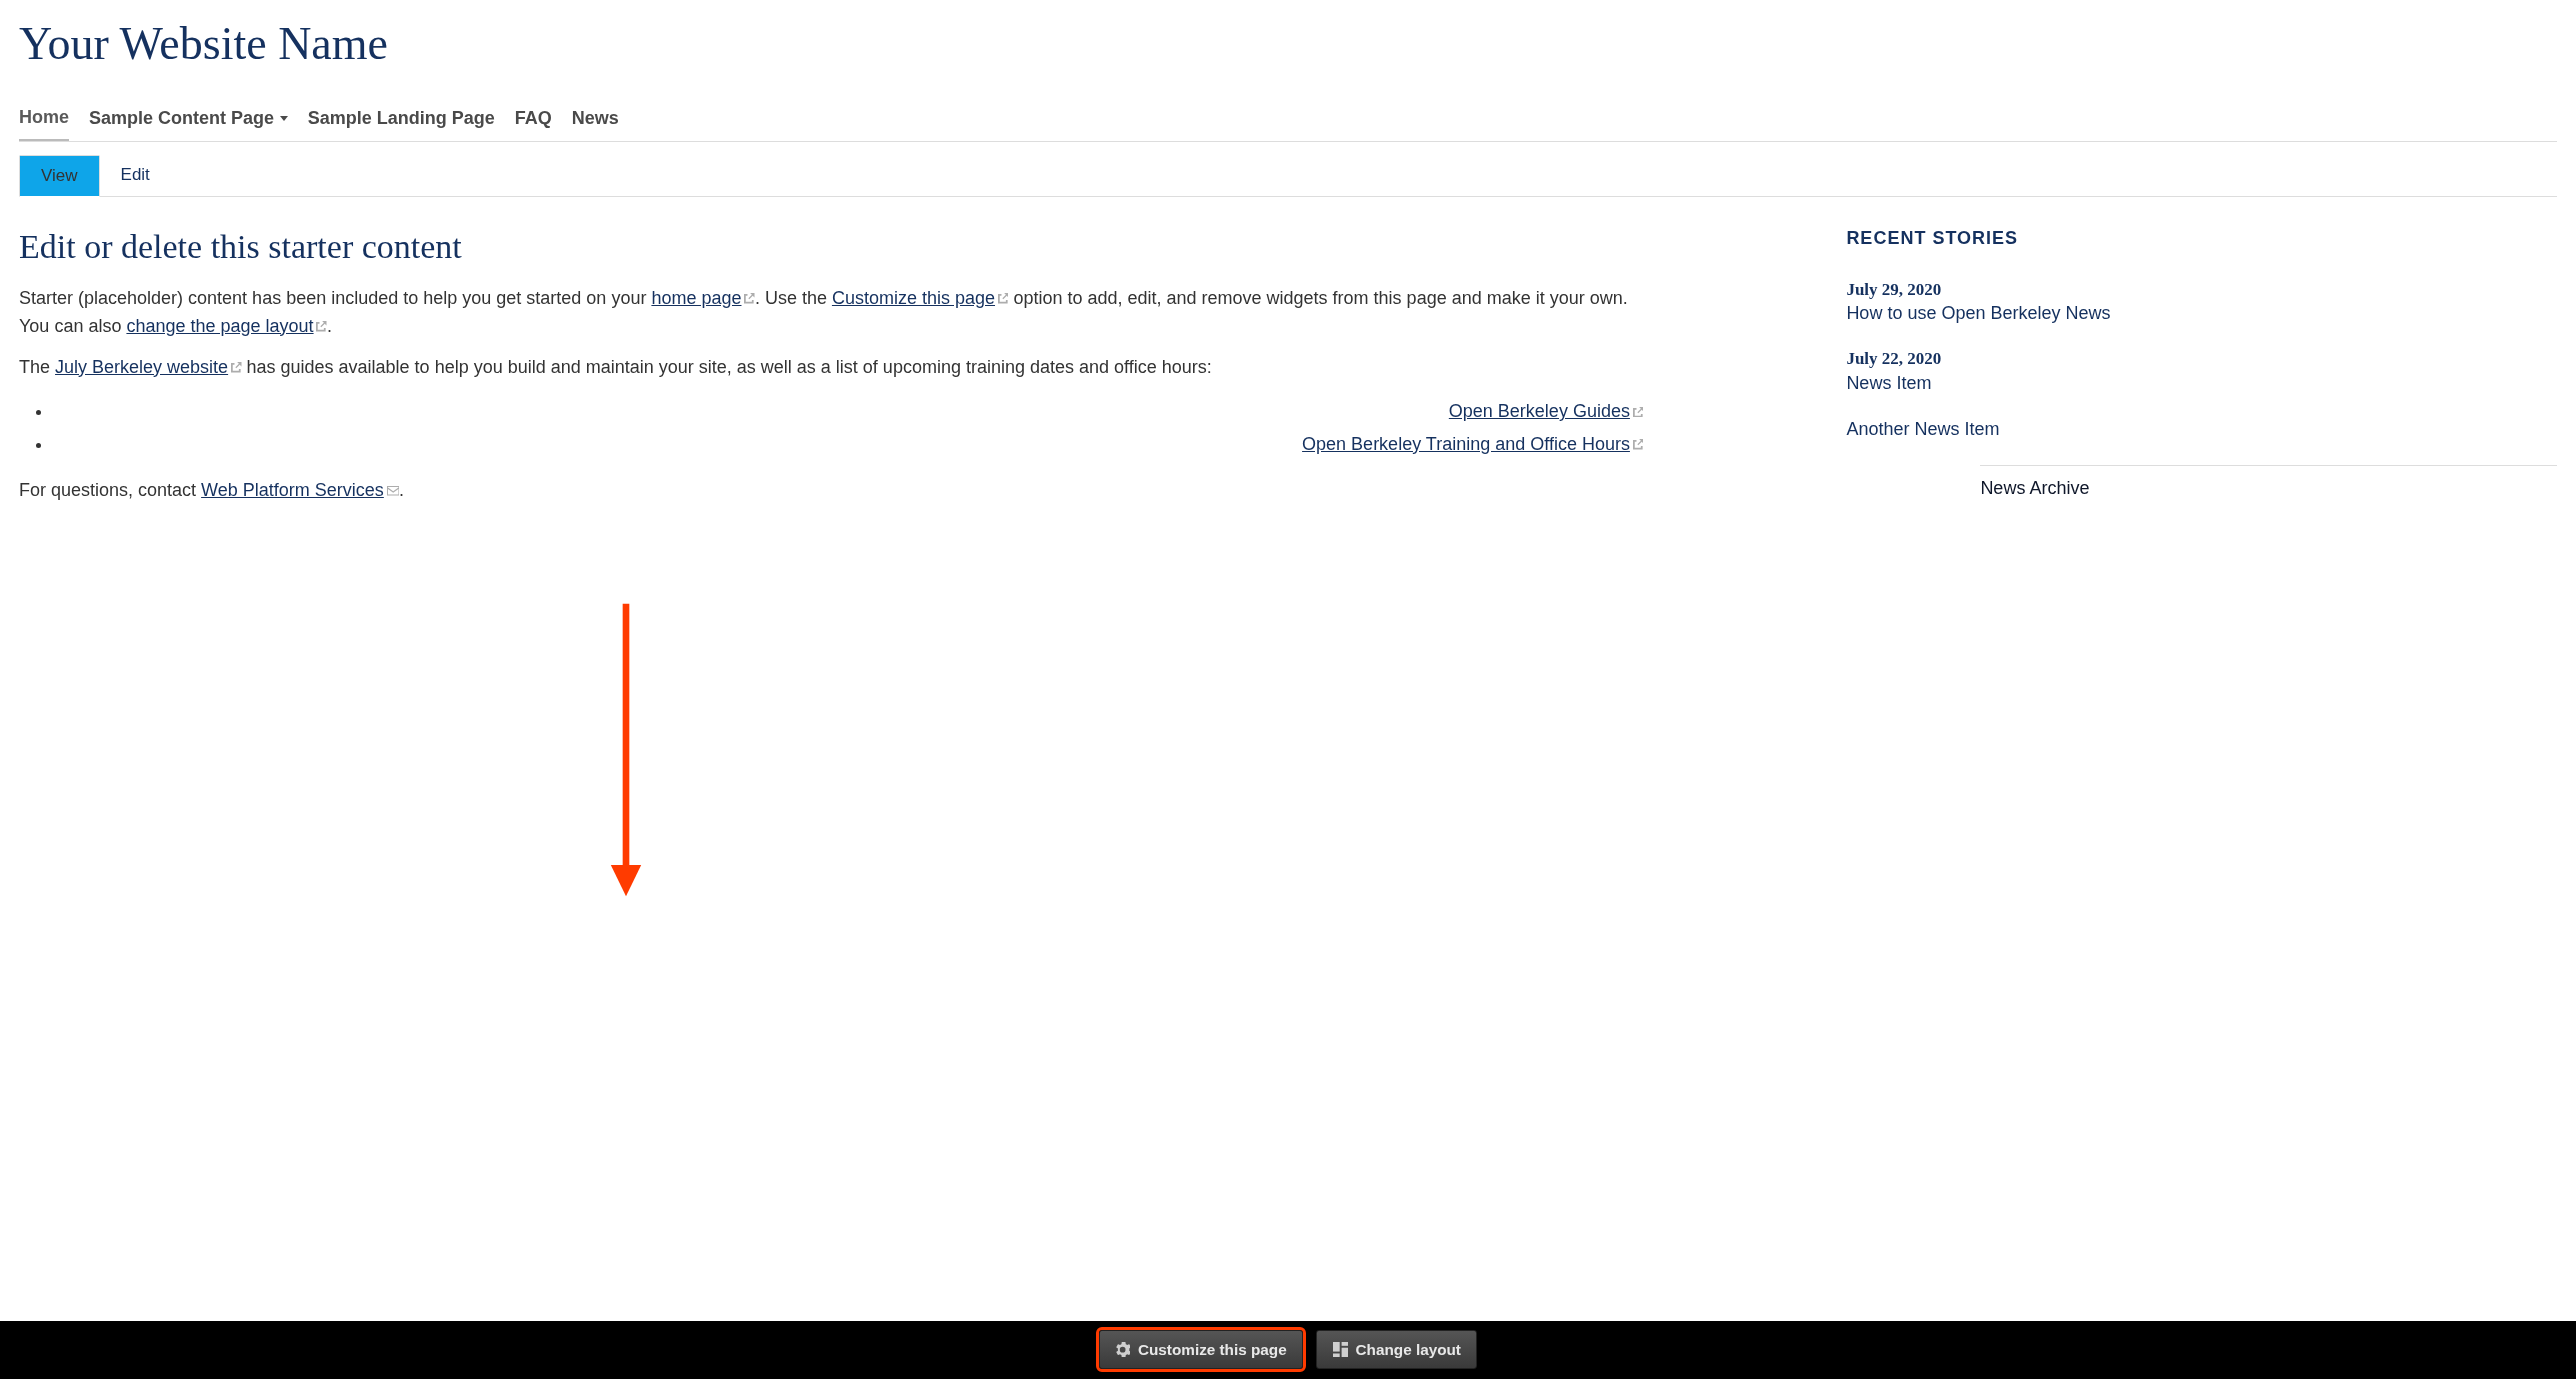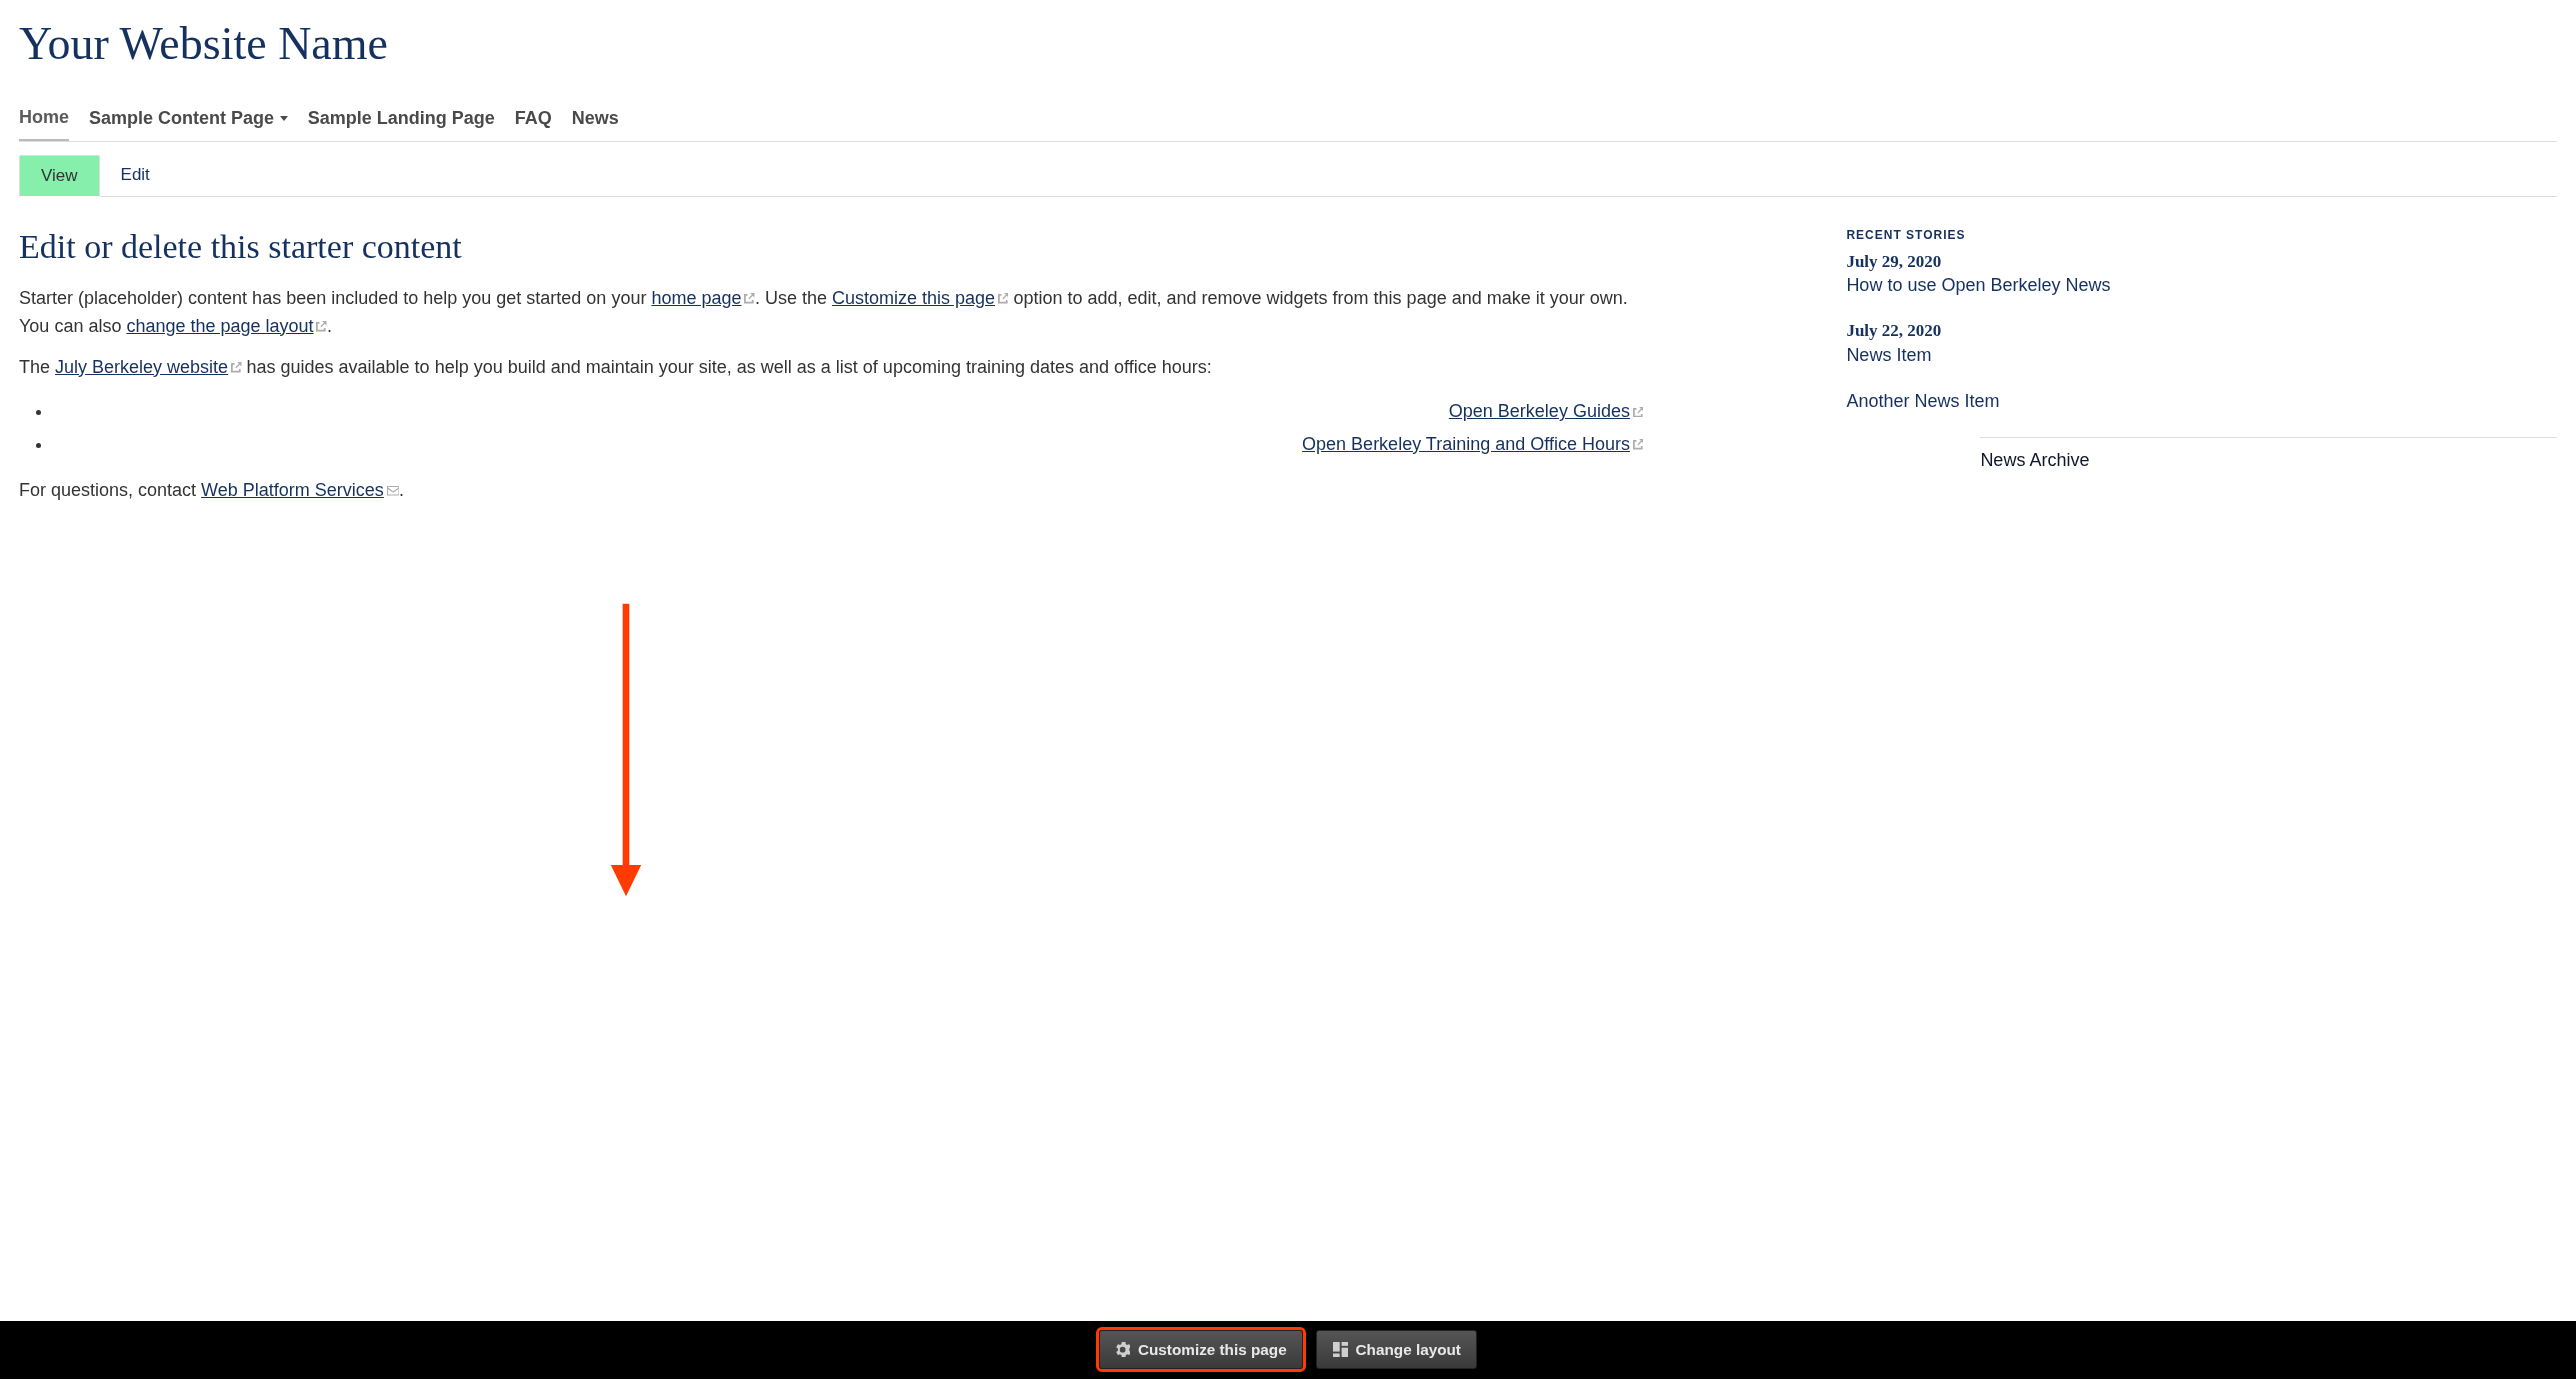--- a/index.html
+++ b/index.html
@@ -13,39 +13,39 @@
   .main-nav { border-bottom: 1px solid #ddd; }
   .main-nav ul { list-style: none; display: flex; gap: 20px; }
   .main-nav li { display: flex; align-items: center; }
   .main-nav a { text-decoration: none; color: #4a4a4a; font-weight: 700; font-size: 18px; padding: 7.6px 0 11.5px 0; display: inline-flex; align-items: center; gap: 5.7px; }
   .main-nav a.active { border-bottom: 2.9px solid #bbb; color: #5a5a5a; }
   .caret-down { width: 0; height: 0; border-left: 4.8px solid transparent; border-right: 4.8px solid transparent; border-top: 5.7px solid #4a4a4a; display: inline-block; }
 
   .tabs-row { padding-top: 13.4px; }
   .tabs { display: flex; border-bottom: 1px solid #ddd; }
   .tab { padding: 9.6px 21px; font-size: 17px; color: #15315f; cursor: pointer; }
-  .tab.active { border: 1px solid #ddd; border-bottom: 1px solid #fff; margin-bottom: -1px; background: #86efac; border-radius: 1.9px 1.9px 0 0; color: #333; }
+  .tab.active { border: 1px solid #ddd; border-bottom: 1px solid #fff; margin-bottom: -1px; background: #0ea5e9; border-radius: 1.9px 1.9px 0 0; color: #333; }
 
   .content-row { display: flex; gap: 26px; padding: 31px 19px 19px; flex: 1 1 auto; }
   .main-col { flex: 0 0 64%; }
   .side-col { flex: 0 0 28%; margin-left: auto; }
 
   .page-heading { font-family: Georgia, "Times New Roman", serif; font-weight: 400; color: #15315f; font-size: 34px; margin-bottom: 19px; }
   .body-text { font-size: 18px; line-height: 1.55; color: #333; margin-bottom: 13.4px; }
   .body-text a, .link { color: #15315f; text-decoration: underline; }
   .ext-icon { width: 10.5px; height: 10.5px; display: inline-block; margin-left: 2.9px; vertical-align: baseline; opacity: .6; }
   .ext-icon svg { width: 10.5px; height: 10.5px; display: block; }
   .mail-icon { width: 12.4px; height: 9.6px; display: inline-block; margin-left: 2.9px; vertical-align: baseline; opacity: .6; }
   .mail-icon svg { width: 12.4px; height: 9.6px; display: block; }
 
   ul.bullets { list-style: disc; padding-left: 34px; margin: 5.7px 0 17px; }
   ul.bullets li { font-size: 18px; line-height: 1.8; text-align: right; }
   ul.bullets a { color: #15315f; text-decoration: underline; }
 
-  .side-heading { text-transform: uppercase; letter-spacing: 1px; color: #15315f; font-weight: 700; font-size: 12px; margin-bottom: 10px; }
+  .side-heading { text-transform: uppercase; letter-spacing: 1px; color: #15315f; font-weight: 700; font-size: 18px; margin-bottom: 31px; }
   .story { margin-bottom: 25px; }
   .story-date { font-family: Georgia, serif; font-weight: 700; color: #15315f; font-size: 17px; margin-bottom: 3.8px; }
   .story-title { color: #15315f; font-size: 18px; }
   .side-divider { border-top: 1px solid #ddd; margin: 17px 0 11.5px 134px; }
   .archive-link { color: #15315f; font-size: 18px; text-align: left; padding-left: 134px; }
 
   .arrow-annot { position: absolute; left: 607px; top: 406px; pointer-events: none; }
   .arrow-annot svg { width: 38px; height: 296px; }
   .content-wrap { position: relative; flex: 1 1 auto; display: flex; flex-direction: column; }
 

